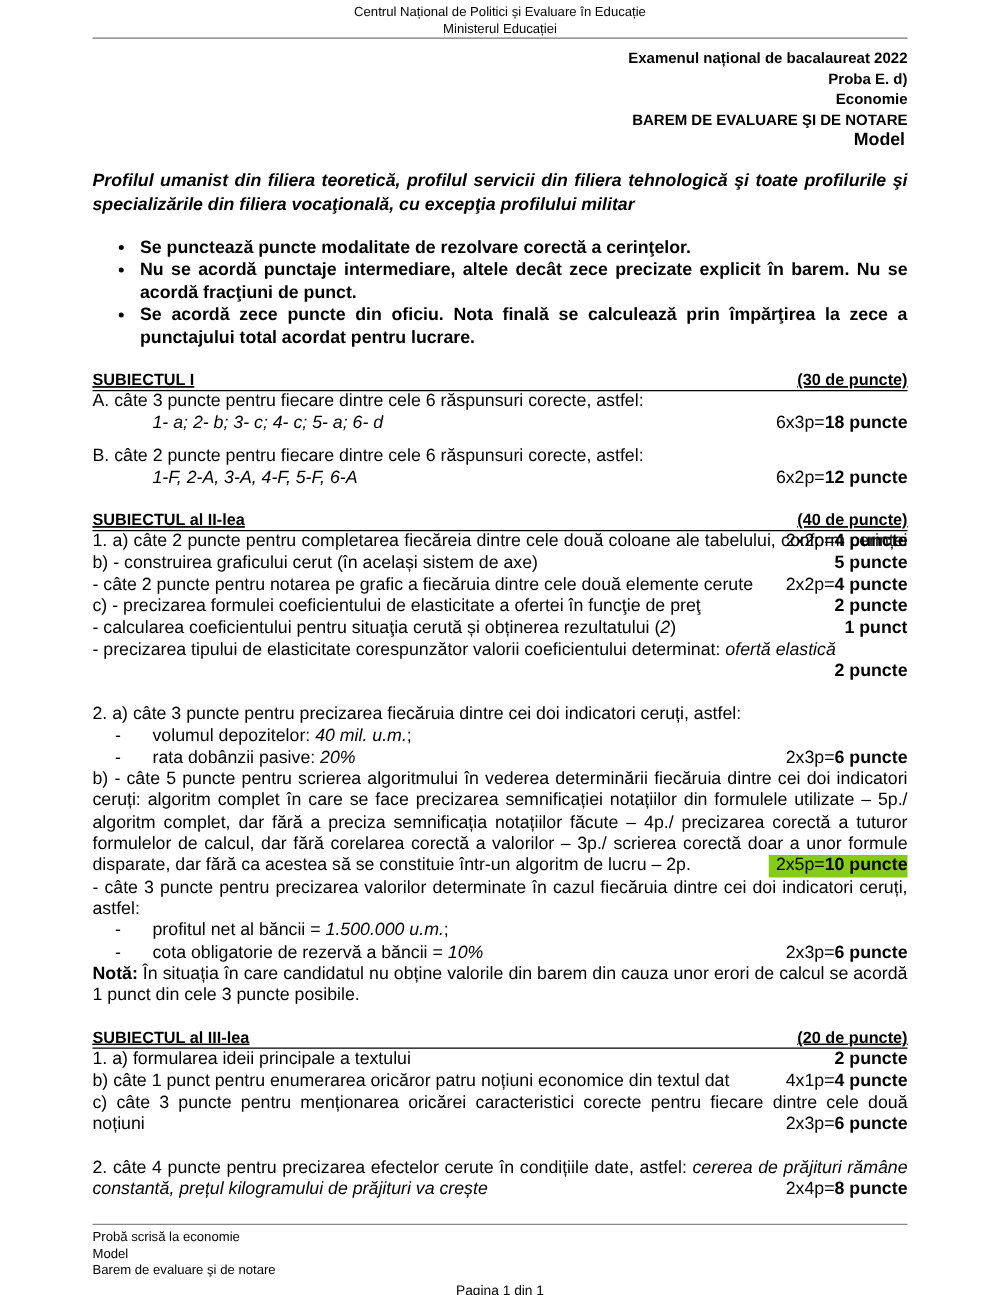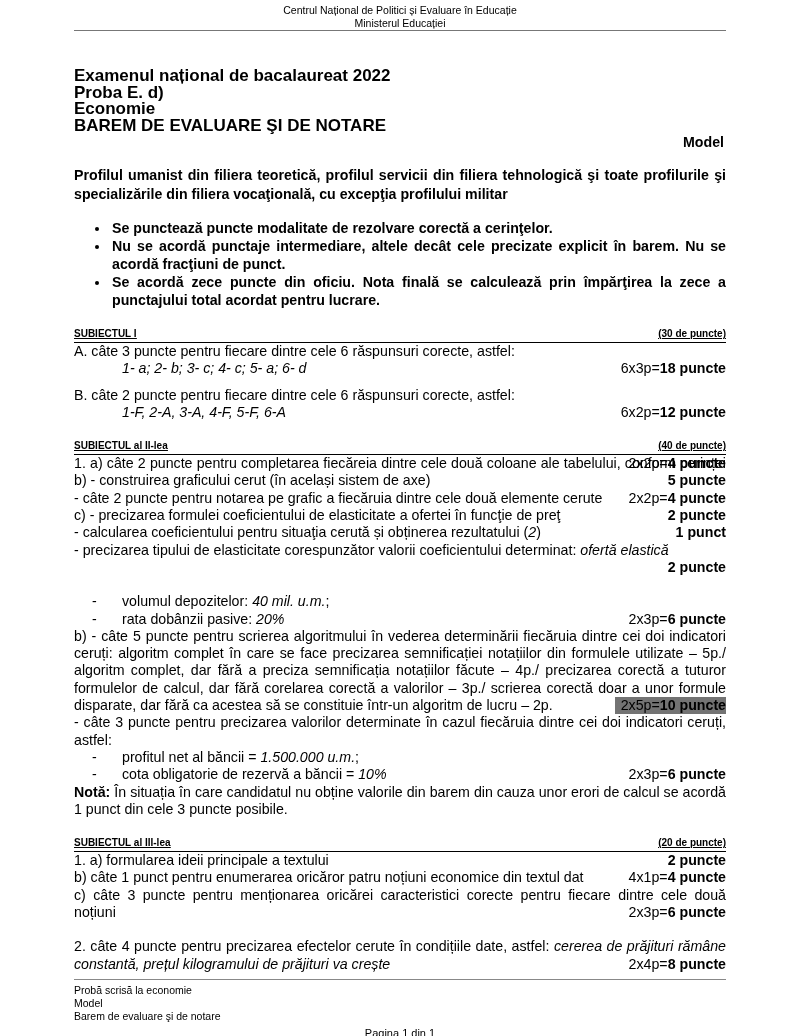--- a/index.html
+++ b/index.html
@@ -1,26 +1,26 @@
 <!DOCTYPE html>
 <html><head>
 <meta charset="utf-8">
 <style>
   html, body { margin: 0; padding: 0; background: #ffffff; }
   body { width: 800px; height: 1036px; position: relative; overflow: hidden;
          font-family: "Liberation Sans", sans-serif; color: #000; }
   .page { position: absolute; left: 74px; top: 0; width: 652px; }
   .hdr { text-align: center; font-size: 10.5px; line-height: 13px; }
   .hdr-line { border-bottom: 1px solid #777; margin: 0 0 0 0; }
-  .title { text-align: left; font-weight: bold; font-size: 17px; line-height: 16.5px; margin-top: 30px; }
+  .title { text-align: right; font-weight: bold; font-size: 12px; line-height: 16.5px; }
   .model-right { text-align: right; font-weight: bold; font-size: 14.2px; line-height: 17px; margin-right: 0; }
-  .profile { font-weight: bold; font-size: 14.2px; line-height: 19px; text-align: justify; }
+  .profile { font-weight: bold; font-style: italic; font-size: 14.2px; line-height: 19px; text-align: justify; }
   ul.rules { margin: 0; padding-left: 36px; font-weight: bold; font-size: 14.2px; line-height: 18px; }
   ul.rules li { text-align: justify; padding-left: 2px; }
-  .sec-head { display: flex; justify-content: space-between; font-weight: bold; font-size: 10px;
+  .sec-head { display: flex; justify-content: space-between; font-weight: bold; font-size: 13px;
               line-height: 16px; border-bottom: 1.5px solid #000; text-decoration: underline; }
   .sec-head span { text-decoration: underline; }
   .body { font-size: 14.2px; line-height: 17.3px; text-align: justify; }
   .row { display: flex; justify-content: space-between; align-items: baseline; }
   .indent { padding-left: 48px; font-style: italic; }
   .dash { padding-left: 18px; display: flex; }
   .dash .d { width: 30px; flex: none; }
   .it { font-style: italic; }
   .foot-line { border-bottom: 1.5px solid #888; }
   .foot { font-size: 10.5px; line-height: 13px; flex-direction: column; }
@@ -45,21 +45,21 @@
     <div>BAREM DE EVALUARE ŞI DE NOTARE</div>
   </div>
   <div class="model-right" style="margin-top:0;padding-right:2px">Model</div>
 
   <div style="height:15px"></div>
   <div class="profile">Profilul umanist din filiera teoretică, profilul servicii din filiera tehnologică şi toate profilurile şi specializările din filiera vocaţională, cu excepţia profilului militar</div>
 
   <div style="height:15px"></div>
   <ul class="rules">
     <li>Se punctează puncte modalitate de rezolvare corectă a cerinţelor.</li>
-    <li>Nu se acordă punctaje intermediare, altele decât cele precizate explicit în barem. Nu se acordă fracţiuni de punct.</li>
+    <li>Nu se acordă punctaje intermediare, altele decât zece precizate explicit în barem. Nu se acordă fracţiuni de punct.</li>
     <li>Se acordă zece puncte din oficiu. Nota finală se calculează prin împărţirea la zece a punctajului total acordat pentru lucrare.</li>
   </ul>
 
   <div style="height:17px"></div>
   <div class="sec-head">
     <span>SUBIECTUL I</span>
     <span>(30 de puncte)</span>
   </div>
   <div class="body">
     <div>A. câte 3 puncte pentru fiecare dintre cele 6 răspunsuri corecte, astfel:</div>
@@ -105,35 +105,36 @@
       <b>1 punct</b>
     </div>
     <div>
       <span>- precizarea tipului de elasticitate corespunzător valorii coeficientului determinat: </span><span class="it">ofertă elastică</span>
     </div>
     <div class="row" style="justify-content:flex-end">
       <b>2 puncte</b>
     </div>
 
     <div style="height:17px"></div>
+    <div>2. a) câte 3 puncte pentru precizarea fiecăruia dintre cei doi indicatori ceruți, astfel:</div>
     <div class="dash">
       <span class="d">-</span>
       <span><span>volumul depozitelor: </span><span class="it">40 mil. u.m.</span><span>;</span></span>
     </div>
     <div class="row">
       <span class="dash" style="padding-left:18px">
         <span class="d">-</span>
         <span><span>rata dobânzii pasive: </span><span class="it">20%</span></span>
       </span>
       <span><span>2x3p=</span><b>6 puncte</b></span>
     </div>
 
     <div style="position:relative">
       <span>b) - câte 5 puncte pentru scrierea algoritmului în vederea determinării fiecăruia dintre cei doi indicatori ceruți: algoritm complet în care se face precizarea semnificației notațiilor din formulele utilizate – 5p./ algoritm complet, dar fără a preciza semnificația notațiilor făcute – 4p./ precizarea corectă a tuturor formulelor de calcul, dar fără corelarea corectă a valorilor – 3p./ scrierea corectă doar a unor formule disparate, dar fără ca acestea să se constituie într-un algoritm de lucru – 2p.</span>
-      <span style="position:absolute;right:0;bottom:0;background:#737373;padding-left:6px"><span>2x5p=</span><b>10 puncte</b></span>
+      <span style="position:absolute;right:0;bottom:0;background:#84cc16;padding-left:6px"><span>2x5p=</span><b>10 puncte</b></span>
     </div>
     <div>- câte 3 puncte pentru precizarea valorilor determinate în cazul fiecăruia dintre cei doi indicatori ceruți, astfel:</div>
     <div class="dash">
       <span class="d">-</span>
       <span><span>profitul net al băncii = </span><span class="it">1.500.000 u.m.</span><span>;</span></span>
     </div>
     <div class="row">
       <span class="dash" style="padding-left:18px">
         <span class="d">-</span>
         <span><span>cota obligatorie de rezervă a băncii = </span><span class="it">10%</span></span>

